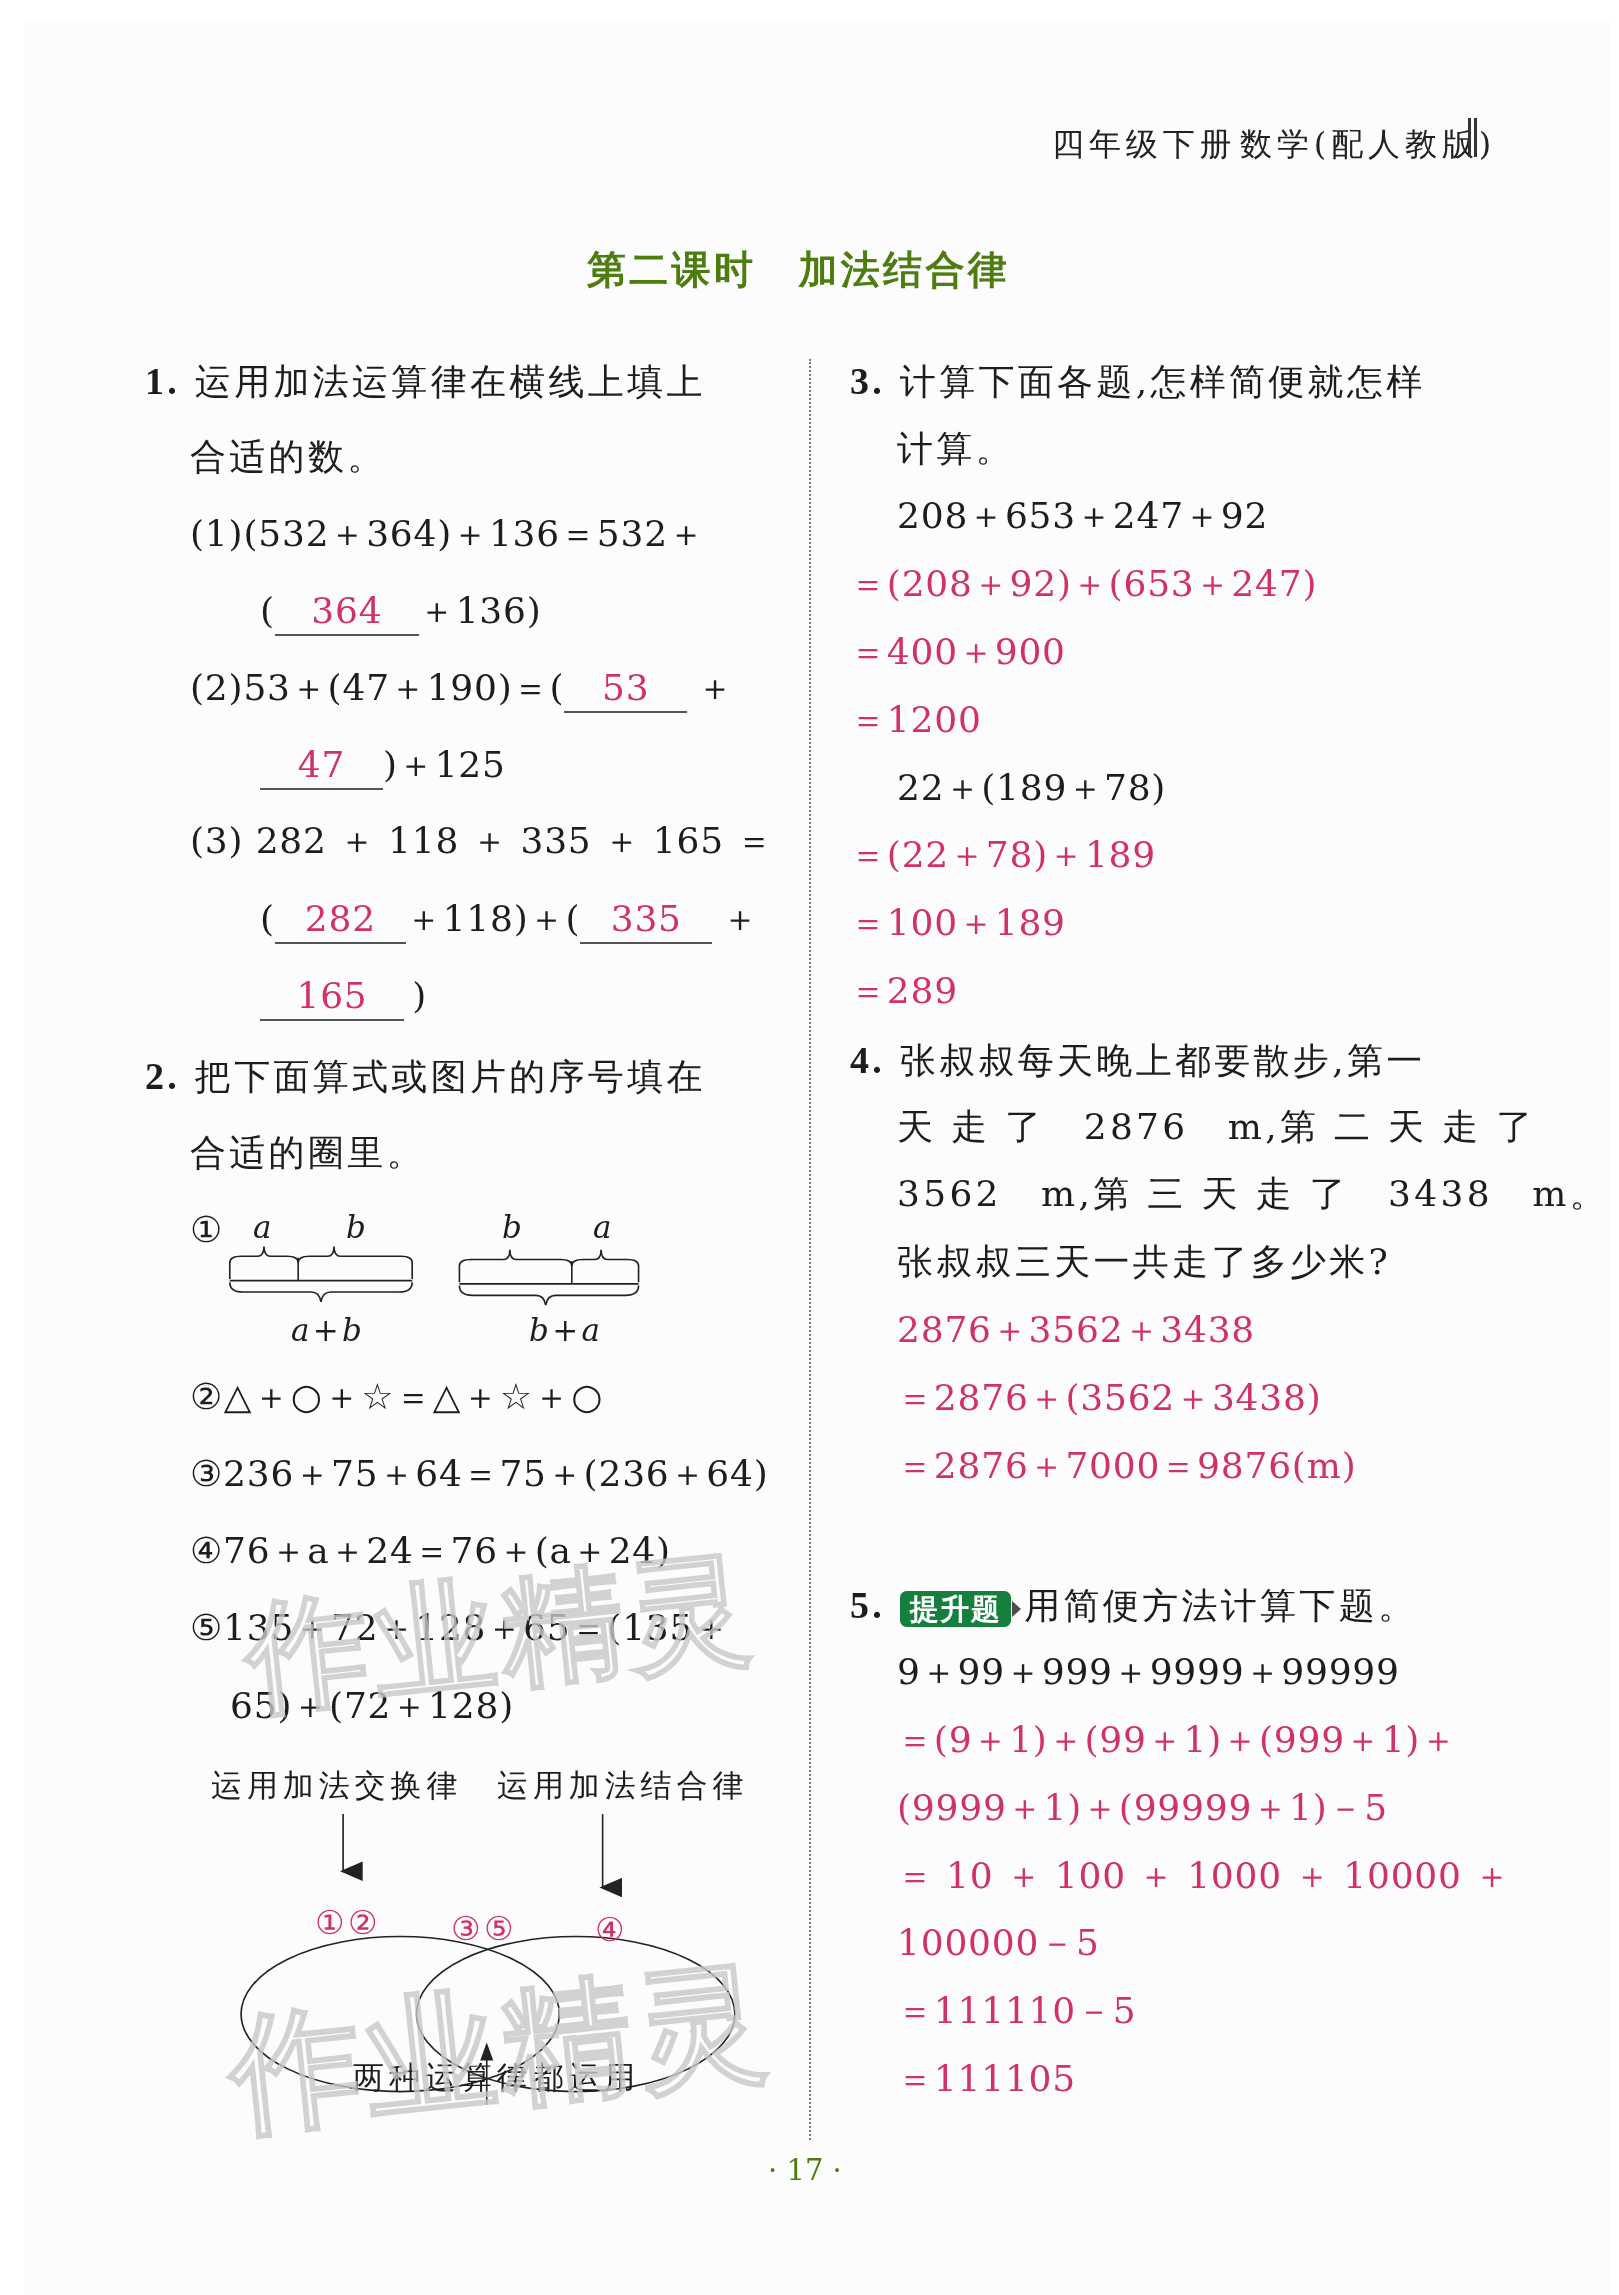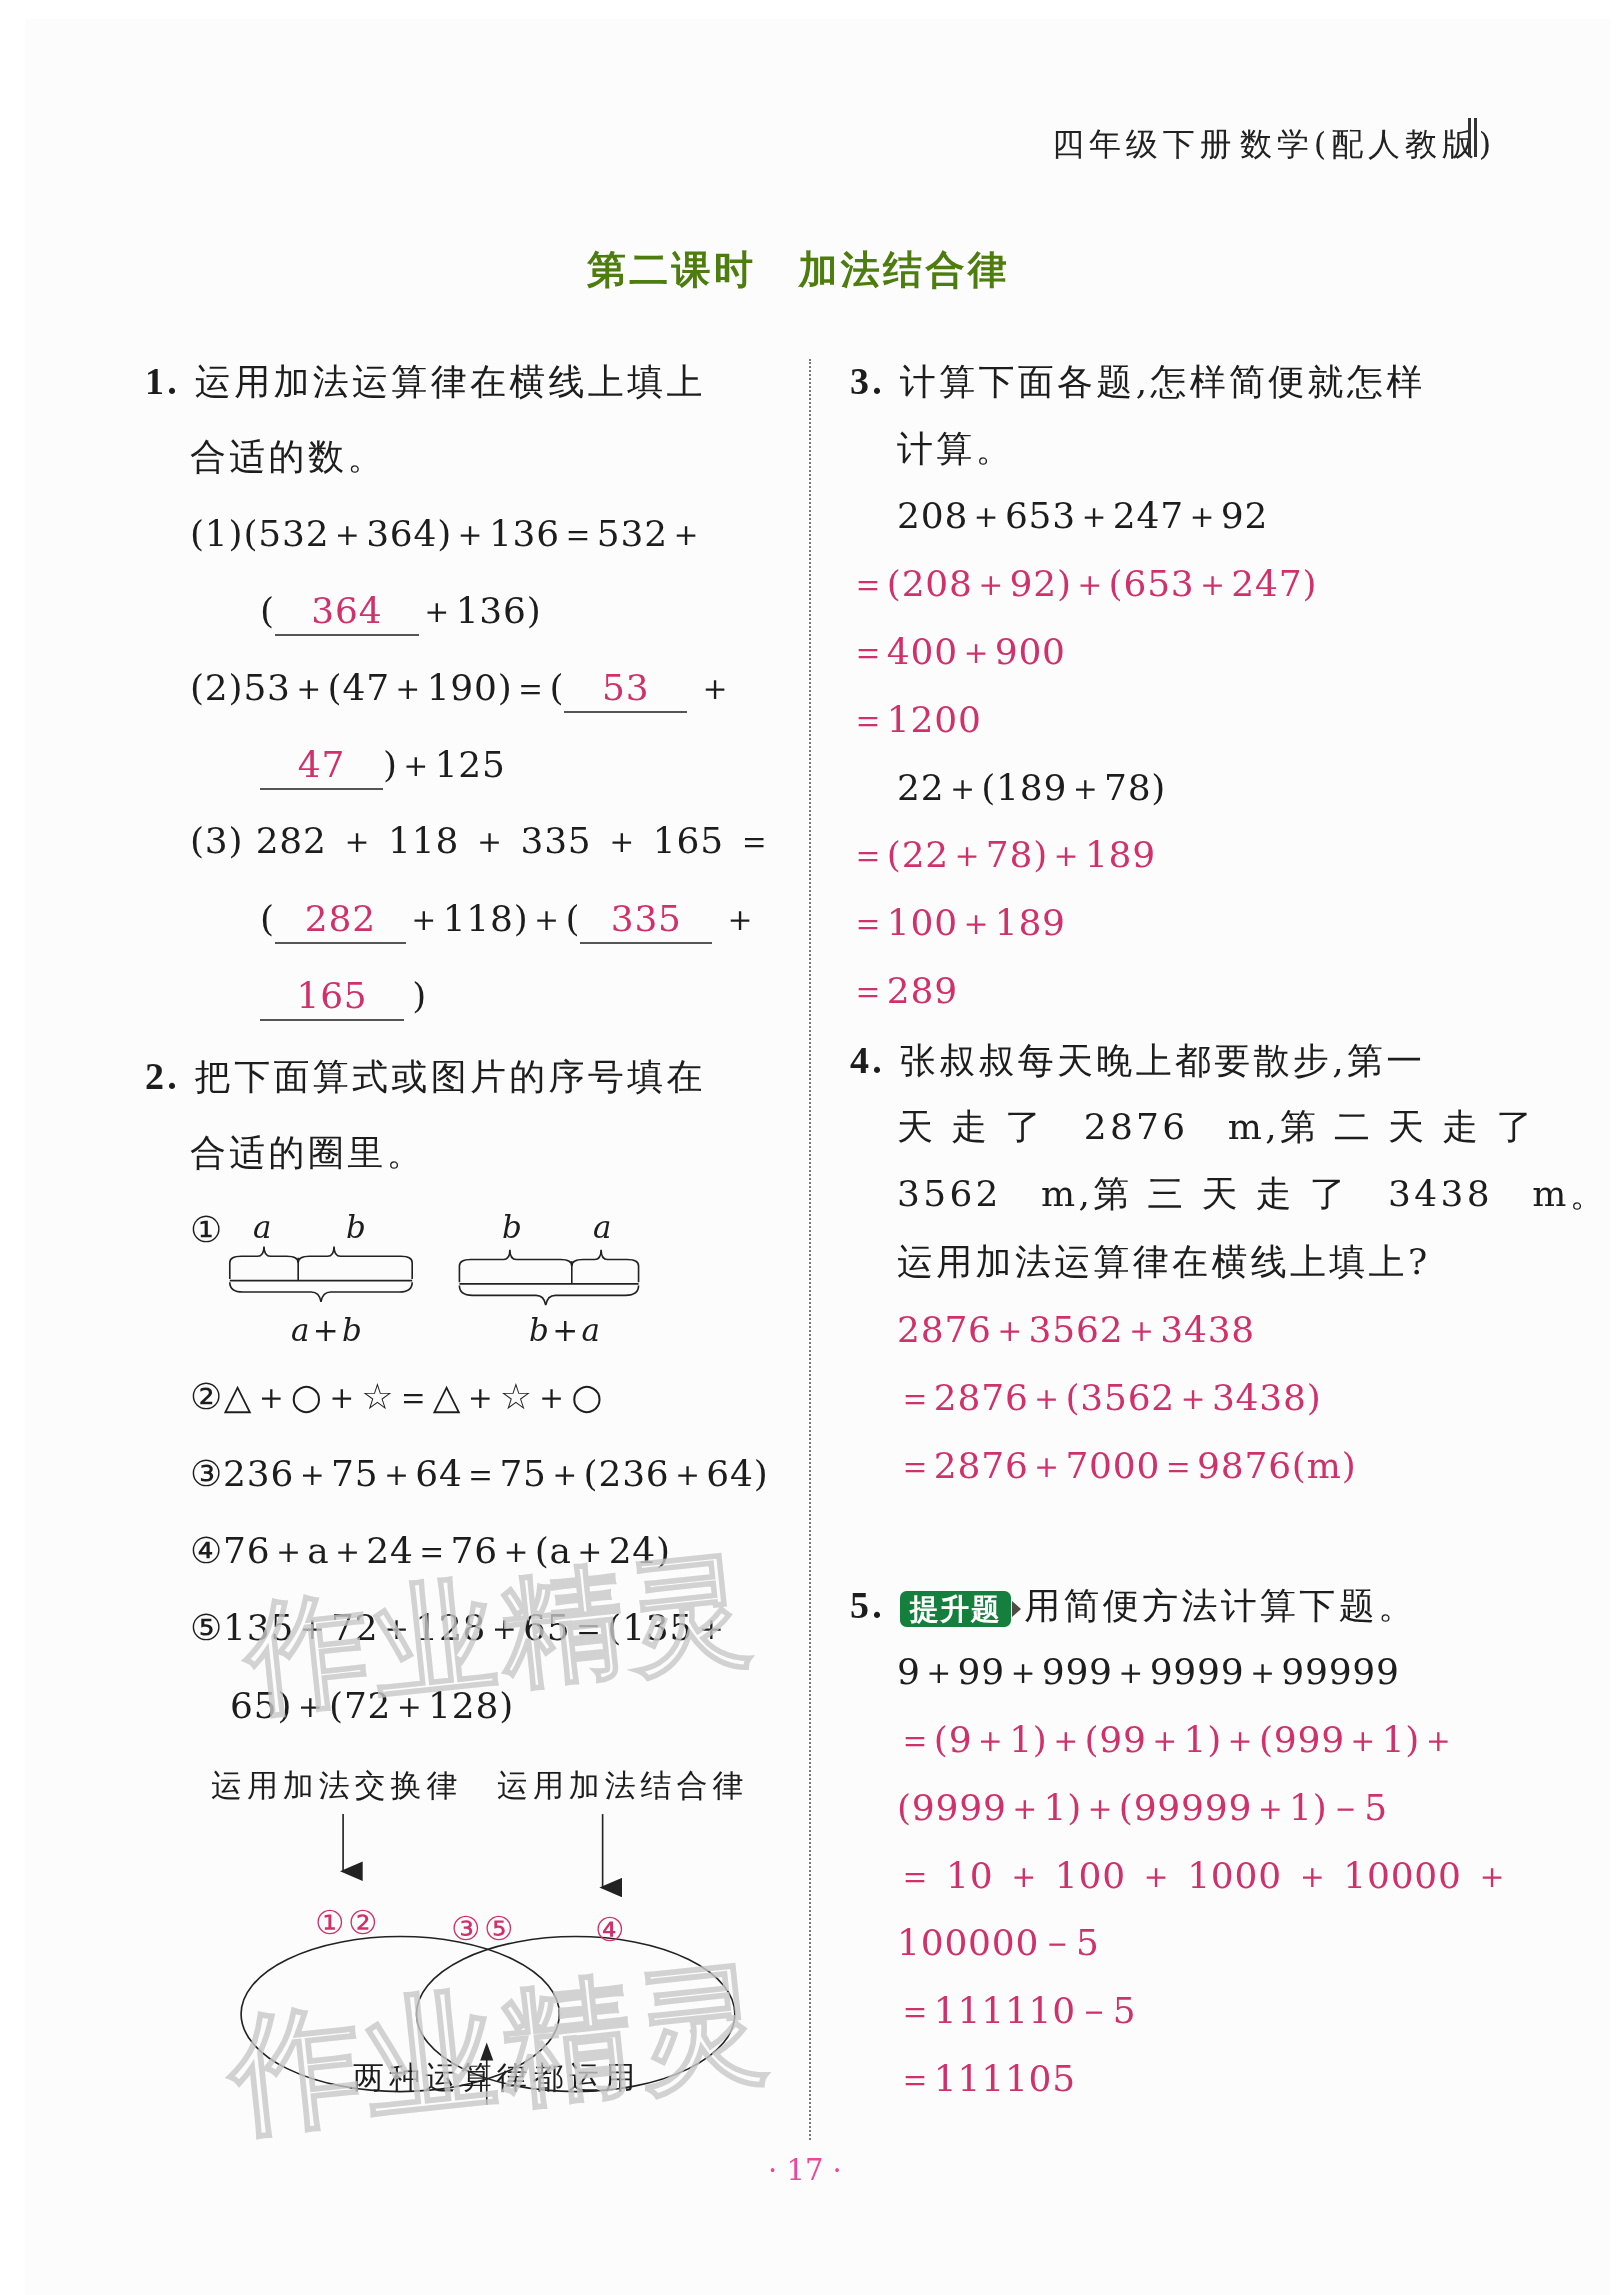--- a/index.html
+++ b/index.html
@@ -21,21 +21,21 @@
   .divider { position:absolute; left:809px; top:359px; width:0; height:1781px; border-left:2.5px dotted #777; }
   .badge {
     display:inline-block; background:#15803d; color:#fff; font-family:"DejaVu Sans", sans-serif; font-weight:bold;
     font-size:29px; padding:3.3px 9.8px; border-radius:6.5px; position:relative; letter-spacing:1.6px; margin-right:13px;
     vertical-align:middle;
   }
   .badge::after {
     content:""; position:absolute; right:-9.8px; top:50%; transform:translateY(-50%);
     border-left:9.8px solid #4f4b44; border-top:8.2px solid transparent; border-bottom:8.2px solid transparent;
   }
-  .pageno { font-size:29px; color:#ec4899; }
+  .pageno { font-size:29px; color:#4d7c0f; }
   .watermark { position:absolute; font-family:"DejaVu Sans", sans-serif; font-weight:bold; color:transparent; -webkit-text-stroke:1.6px #c8c8c8; letter-spacing:4.9px; transform:rotate(-6deg); opacity:0.8; }
   .venn-label { font-size:31px; letter-spacing:4.9px; }
   .ital { font-style:italic; }
 </style>
 </head>
 <body>
 
 <div class="page"></div>
 
 <div class="abs hdr" style="left:1052px; top:123px;">四年级下册</div>
@@ -145,21 +145,21 @@
 <div class="abs t ans" style="left:850px; top:837px; letter-spacing:0.8px;">＝(22＋78)＋189</div>
 <div class="abs t ans" style="left:850px; top:905px; letter-spacing:0.8px;">＝100＋189</div>
 <div class="abs t ans" style="left:850px; top:973px; letter-spacing:0.8px;">＝289</div>
 
 <div class="abs t" style="left:850px; top:1041px;">
   <span class="num">4.</span>
   <span>张叔叔每天晚上都要散步,第一</span>
 </div>
 <div class="abs t" style="left:897px; top:1109px;">天 走 了　2876　m,第 二 天 走 了</div>
 <div class="abs t" style="left:897px; top:1176px;">3562　m,第 三 天 走 了　3438　m。</div>
-<div class="abs t" style="left:897px; top:1244px;">运用加法运算律在横线上填上?</div>
+<div class="abs t" style="left:897px; top:1244px;">张叔叔三天一共走了多少米?</div>
 <div class="abs t ans" style="left:897px; top:1312px; letter-spacing:0.8px;">2876＋3562＋3438</div>
 <div class="abs t ans" style="left:897px; top:1380px; letter-spacing:0.8px;">＝2876＋(3562＋3438)</div>
 <div class="abs t ans" style="left:897px; top:1448px; letter-spacing:0.8px;">＝2876＋7000＝9876(m)</div>
 
 <div class="abs t" style="left:850px; top:1586px;">
   <span class="num">5.</span>
   <span class="badge">提升题</span><span>用简便方法计算下题。</span>
 </div>
 <div class="abs t" style="left:897px; top:1654px; letter-spacing:0.8px;">9＋99＋999＋9999＋99999</div>
 <div class="abs t ans" style="left:897px; top:1722px; letter-spacing:0.8px;">＝(9＋1)＋(99＋1)＋(999＋1)＋</div>

